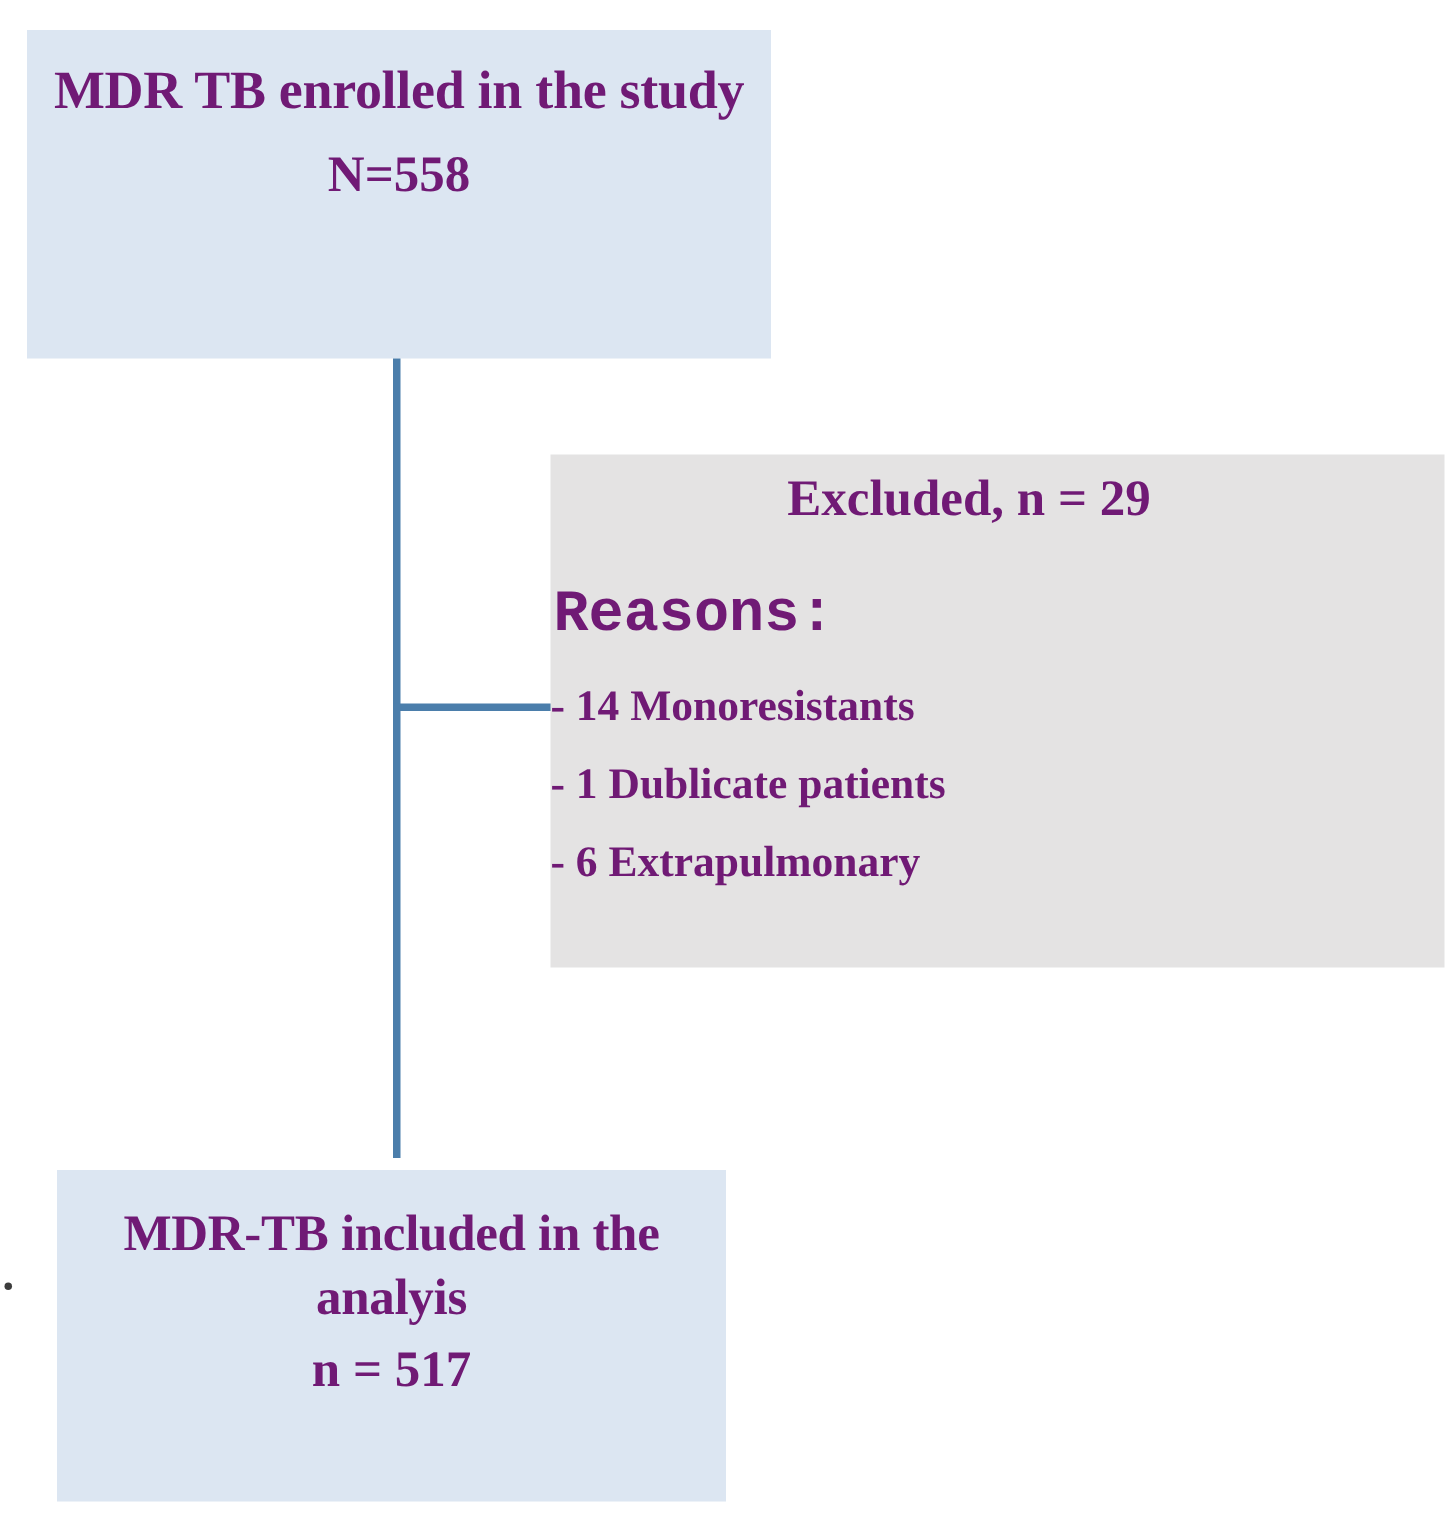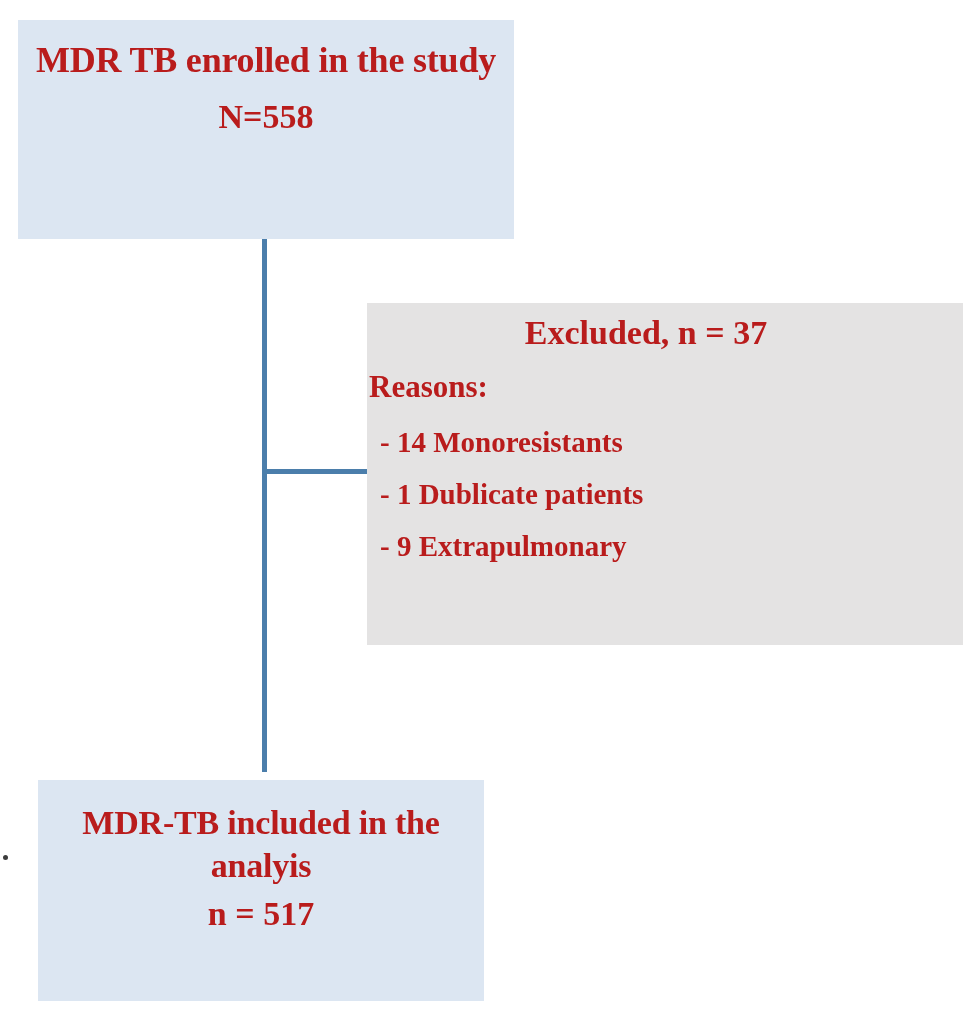--- a/index.html
+++ b/index.html
@@ -16,21 +16,21 @@
     width: 965px;
     height: 1017px;
     background: #ffffff;
     overflow: hidden;
   }
 
   
   .node {
     position: absolute;
     box-sizing: border-box;
-    color: #b91c1c;
+    color: #701a75;
     font-weight: bold;
   }
   .node-blue {
     background: #dce6f2;
   }
   .node-gray {
     background: #e4e3e3;
   }
 
   
@@ -93,36 +93,37 @@
     height: 342px;
     padding: 10px 0 0 0;
   }
   #box-excluded .excluded-title {
     font-size: 34px;
     line-height: 1.2;
     text-align: center;
     padding-right: 38px;
   }
   #box-excluded .reasons-label {
-    font-size: 31px;
+    font-size: 39px;
     line-height: 1.2;
     text-align: left;
-    margin-top: 14px;
+    margin-top: 33px;
     padding-left: 2px;
+    font-family: Liberation Mono, monospace;
   }
   #box-excluded .reason-list {
     list-style: none;
     margin: 0;
     padding: 0;
   }
   #box-excluded .reason-item {
     font-size: 29px;
     line-height: 1.0;
     margin-top: 23px;
-    padding-left: 13px;
+    padding-left: 0;
     white-space: nowrap;
   }
 
   
   .connector {
     position: absolute;
     background: #4b7eab;
   }
   #connector-vertical {
     left: 262px;
@@ -156,26 +157,26 @@
 
   <div class="node node-blue" id="box-enrolled">
     <div class="line-main">MDR TB enrolled in the study</div>
     <div class="line-count">N=558</div>
   </div>
 
   <div class="connector" id="connector-vertical"></div>
   <div class="connector" id="connector-horizontal"></div>
 
   <div class="node node-gray" id="box-excluded">
-    <div class="excluded-title">Excluded, n = 37</div>
+    <div class="excluded-title">Excluded, n = 29</div>
     <div class="reasons-label">Reasons:</div>
     <ul class="reason-list">
       <li class="reason-item">- 14 Monoresistants</li>
       <li class="reason-item">- 1 Dublicate patients</li>
-      <li class="reason-item">- 9 Extrapulmonary</li>
+      <li class="reason-item">- 6 Extrapulmonary</li>
     </ul>
   </div>
 
   <div class="node node-blue" id="box-included">
     <div class="line-main">MDR-TB included in the analyis</div>
     <div class="line-count">n = 517</div>
   </div>
 
   <div id="scan-speck"></div>
 

